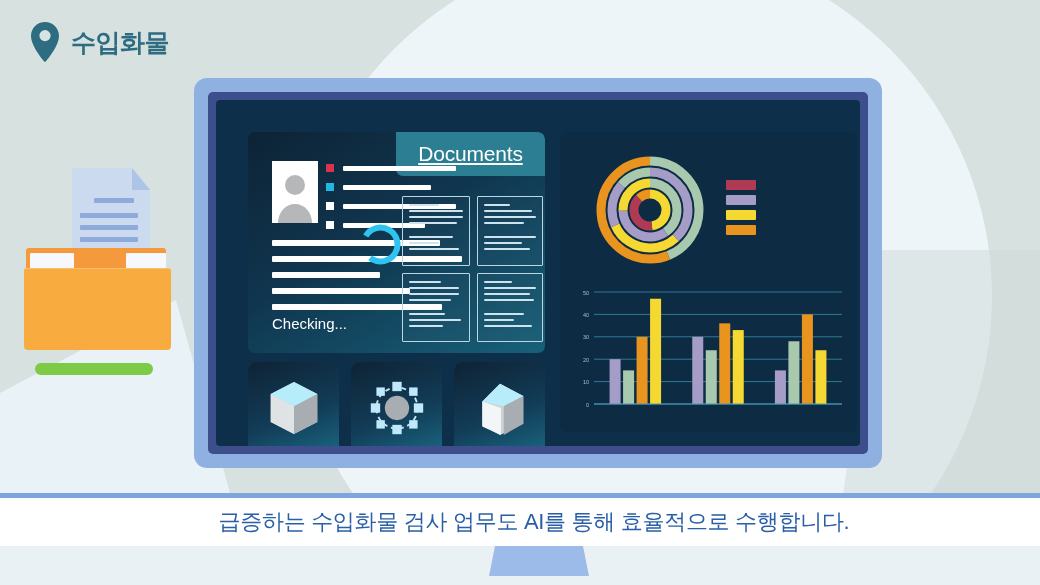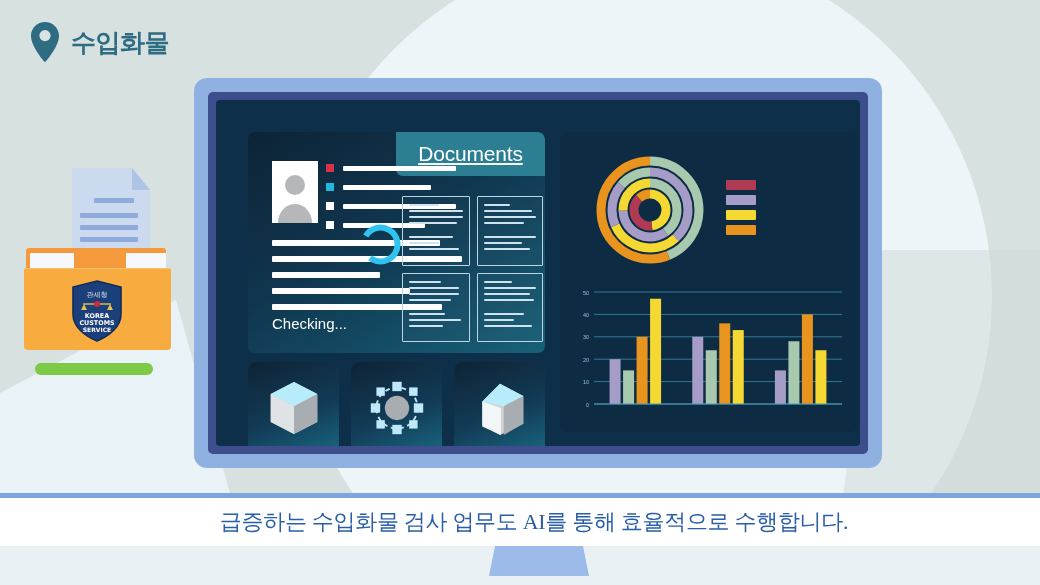--- a/index.html
+++ b/index.html
@@ -155,21 +155,21 @@
 
   
   .caption-band {
     position:absolute; left:0; top:498px; width:1040px; height:48px;
     background:#ffffff;
   }
   .caption-text {
     position:absolute; left:0; top:498px; width:1040px; height:48px;
     display:flex; align-items:center; justify-content:center;
     color:#2a5fa8; font-size:22px; letter-spacing:-.3px;
-    font-family:Liberation Serif, serif;
+    font-family:Liberation Sans, sans-serif;
     padding-left:28px;
   }
   .band-bottom {
     position:absolute; left:0; top:546px; width:1040px; height:39px;
     background:#e9f1f5;
   }
   .band-trapezoid {
     position:absolute; left:489px; top:546px; width:100px; height:30px;
     background:#9dbbe8; clip-path:polygon(6% 0,94% 0,100% 100%,0 100%);
   }
@@ -203,32 +203,20 @@
     <div class="doc-line" style="left:76px;top:30px;width:40px;"></div>
     <div class="doc-line" style="left:62px;top:45px;width:58px;"></div>
     <div class="doc-line" style="left:62px;top:57px;width:58px;"></div>
     <div class="doc-line" style="left:62px;top:69px;width:58px;"></div>
     <div class="doc-line" style="left:62px;top:81px;width:58px;"></div>
     <div class="folder-back"></div>
     <div class="folder-paper-l"></div>
     <div class="folder-paper-r"></div>
     <div class="folder-front"></div>
 
-    <div class="emblem">
-      <svg viewBox="0 0 54 62" width="54" height="62">
-        <path d="M27 1 51 7v27c0 13-12 22-24 27C15 56 3 47 3 34V7L27 1z" fill="#1b3f7a" stroke="#0f2b58" stroke-width="1.6"></path>
-        <text x="27" y="17" font-size="7" fill="#e8eef8" text-anchor="middle" font-family="DejaVu Sans, sans-serif">관세청</text>
-        <line x1="13" y1="24" x2="41" y2="24" stroke="#e5c34a" stroke-width="1.4"></line>
-        <circle cx="27" cy="24" r="3" fill="#cf2b3a"></circle>
-        <path d="M14 24l-3 6h6zM40 24l-3 6h6z" fill="#e5c34a"></path>
-        <text x="27" y="38" font-size="6.4" fill="#ffffff" text-anchor="middle" font-weight="bold" font-family="DejaVu Sans, sans-serif">KOREA</text>
-        <text x="27" y="45" font-size="6.4" fill="#ffffff" text-anchor="middle" font-weight="bold" font-family="DejaVu Sans, sans-serif">CUSTOMS</text>
-        <text x="27" y="52" font-size="6" fill="#ffffff" text-anchor="middle" font-weight="bold" font-family="DejaVu Sans, sans-serif">SERVICE</text>
-      </svg>
-    </div>
   </div>
   <div class="green-bar"></div>
 
   <div class="monitor">
     <div class="bezel-outer"></div>
     <div class="bezel-inner"></div>
     <div class="screen">
 
       <div class="panel-left">
         <div class="doc-tab">

